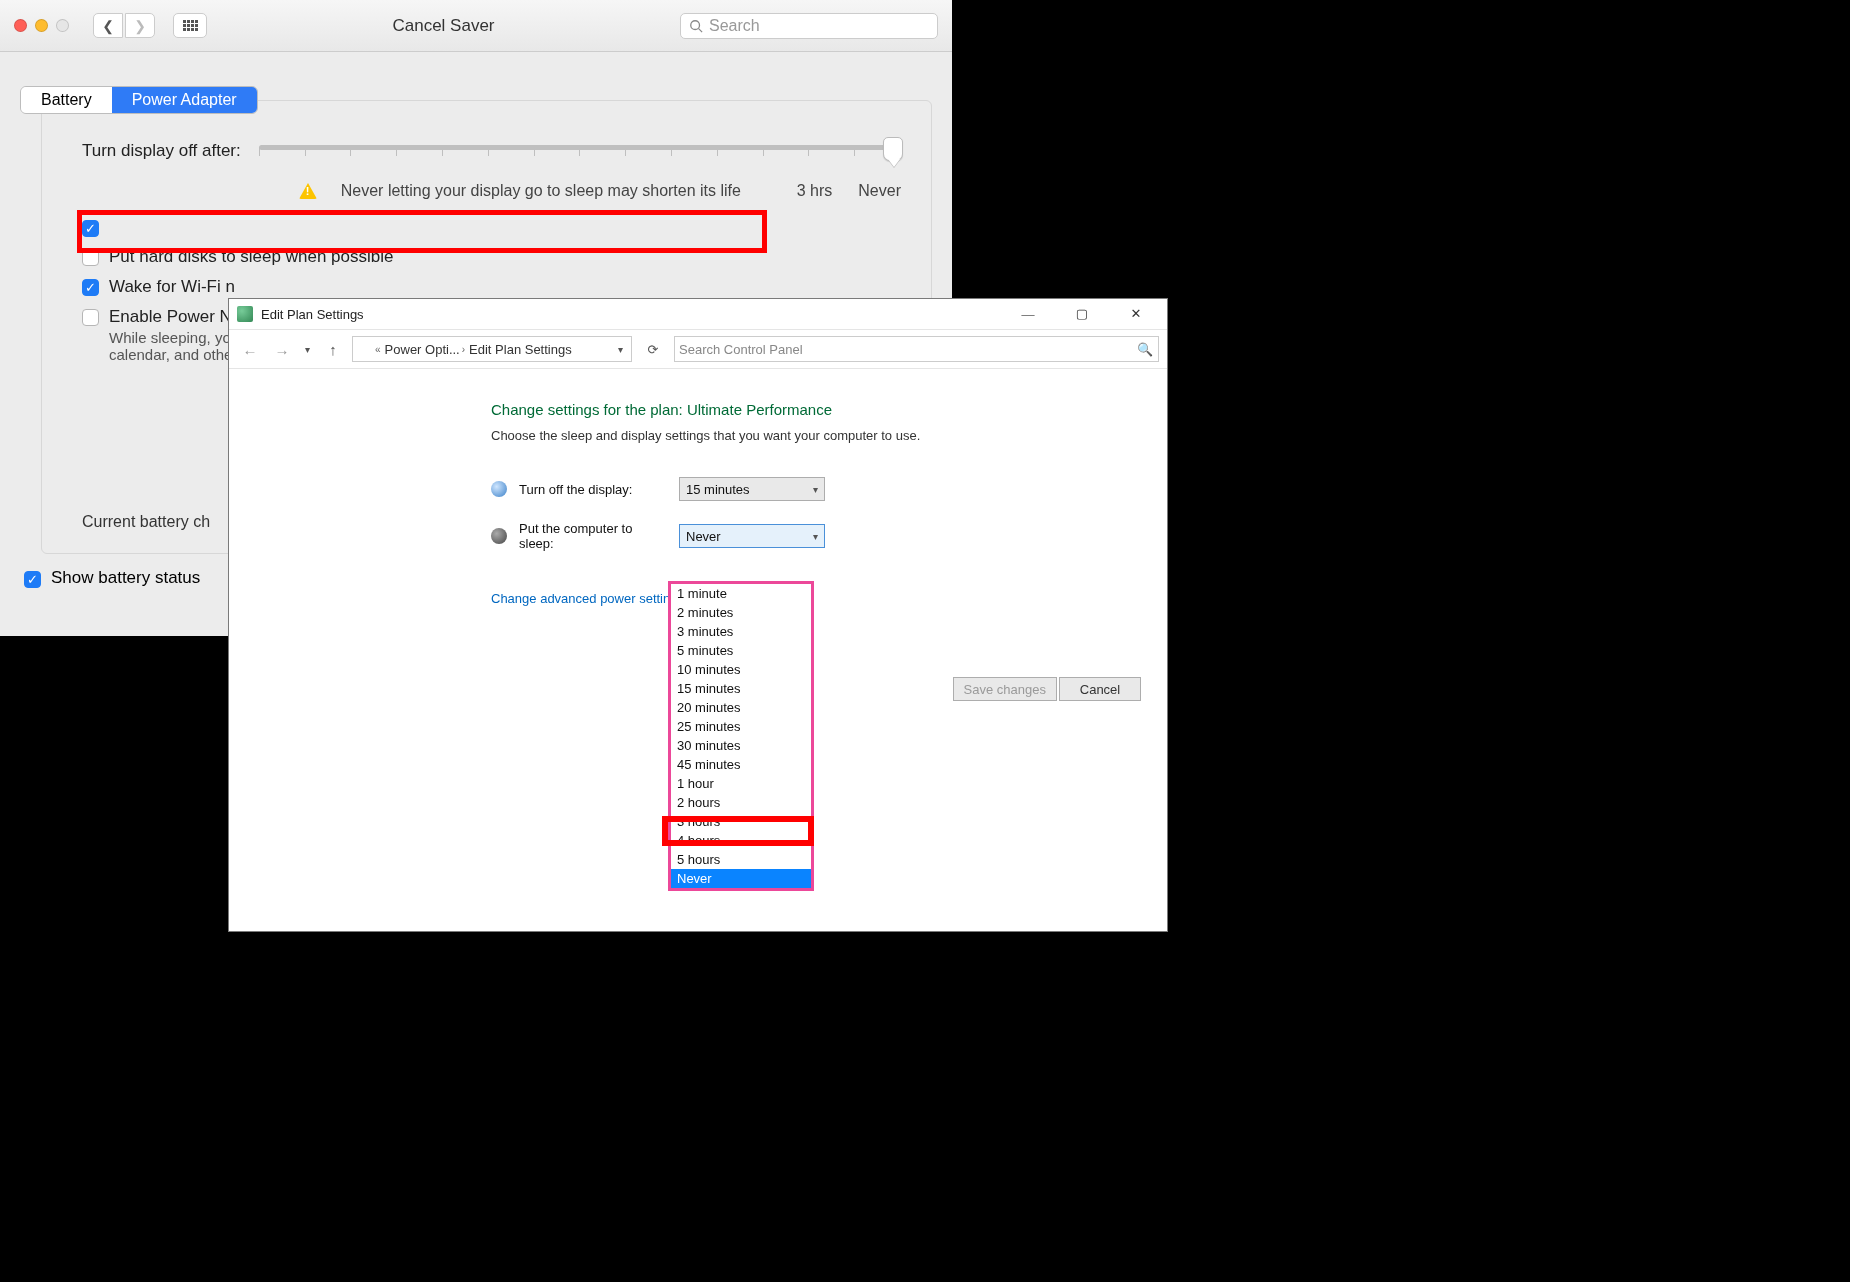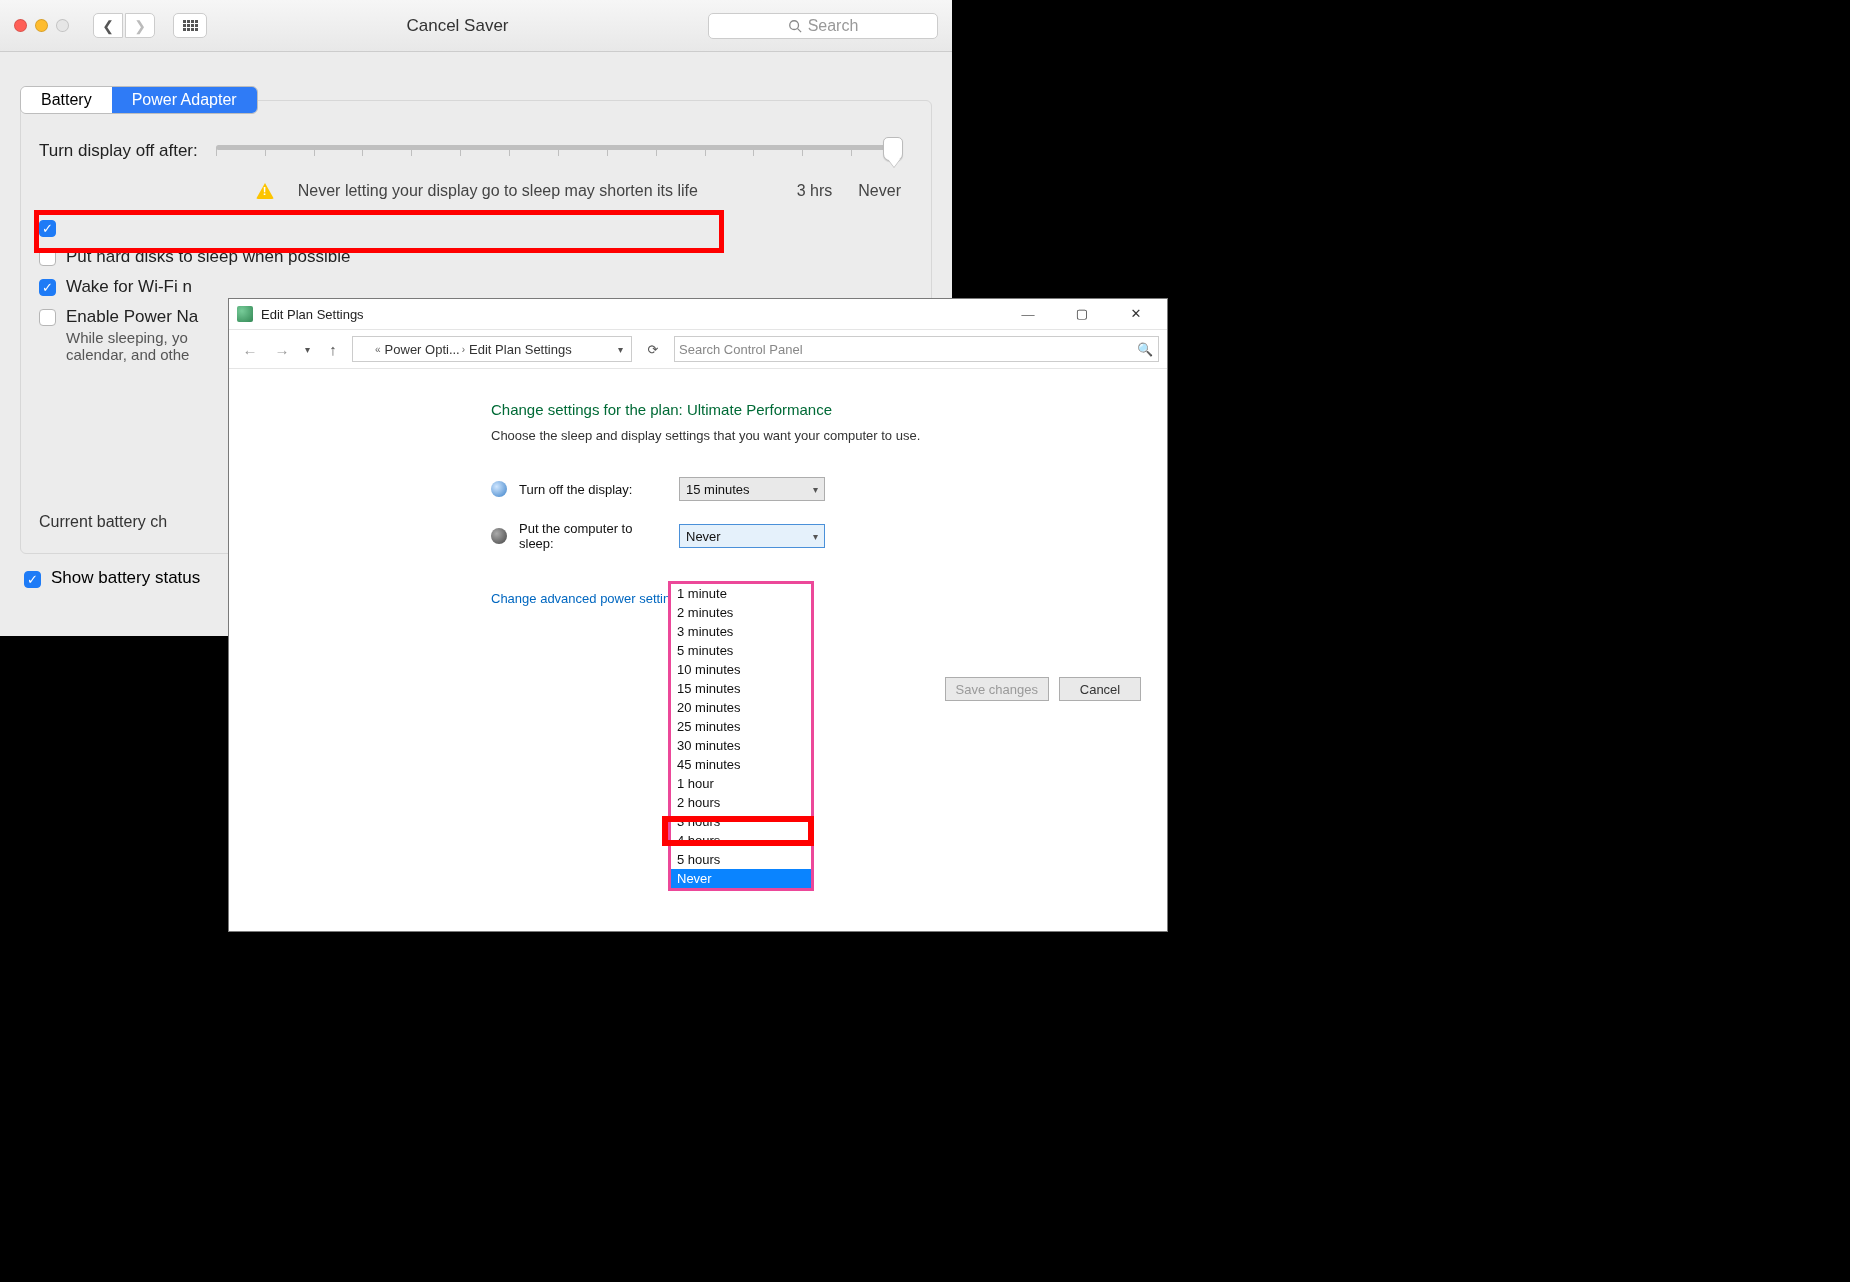--- a/index.html
+++ b/index.html
@@ -14,30 +14,30 @@
   .tl-min { background: #febc2e; }
   .tl-max { background: #e6e6e6; }
   .nav-btns { display: flex; gap: 2px; margin-left: 12px; }
   .nav-btn { width: 30px; height: 25px; background: #fff; border: 1px solid #ccc; display: flex; align-items:center; justify-content:center; color:#555; font-size: 14px; }
   .nav-btn:first-child { border-radius: 5px 0 0 5px; }
   .nav-btn:last-child  { border-radius: 0 5px 5px 0; color: #bbb; }
   .grid-btn { width: 34px; height: 25px; background:#fff; border:1px solid #ccc; border-radius:5px; margin-left:6px; display:flex; align-items:center; justify-content:center; }
   .grid-icon { display:grid; grid-template-columns:repeat(4,3px); grid-template-rows:repeat(3,3px); gap:1px; }
   .grid-icon i { background:#555; }
   .mac-title { flex:1; text-align:center; font-size:17px; color:#333; font-weight:500; }
-  .mac-search { width:230px; height:26px; background:#fff; border:1px solid #ccc; border-radius:5px; display:flex; align-items:center; padding:0 8px; color:#999; gap:6px;justify-content:center; }
+  .mac-search { width:258px; height:26px; background:#fff; border:1px solid #ccc; border-radius:5px; display:flex; align-items:center; padding:0 8px; color:#999; gap:6px; }
   .mac-search svg { width:14px; height:14px; }
 
   .mac-body { padding: 34px 20px 0 20px; }
   .seg { display:flex; justify-content:flex-start; }
   .seg-control { display:flex; border-radius:6px; overflow:hidden; border:1px solid #bdbdbd; height:28px; }
   .seg-item { padding:0 20px; display:flex; align-items:center; font-size:16px; background:#fff; cursor:pointer; }
   .seg-item.active { background:#2f7bf6; color:#fff; }
 
-  .panel { background:#fff0; border:1px solid #d7d7d7; border-radius:6px; margin-top:-14px; padding: 44px 20px 22px 18px; background: #ececec; }
+  .panel { background:#fff0; border:1px solid #d7d7d7; border-radius:6px; margin-top:-14px; padding: 44px 20px 22px 40px; background: #ececec; margin-left: 21px; }
 
   .slider-row { display:flex; align-items:flex-start; gap:18px; }
   .slider-label { font-size:17px; color:#222; white-space:nowrap; margin-top:-4px; }
   .slider-wrap { flex:1; position:relative; margin-right:10px; }
   .slider-track { height:5px; background:#bfbfbf; border-radius:3px; position:relative; }
   .slider-ticks { display:flex; justify-content:space-between; margin-top:-2px; }
   .slider-ticks i { width:1px; height:8px; background:#bfbfbf; }
   .slider-thumb { position:absolute; right:-2px; top:-8px; width:20px; height:24px; background:#fff; border:1px solid #bbb; border-radius:5px 5px 7px 7px; box-shadow:0 1px 1px rgba(0,0,0,.15); }
   .slider-thumb::after { content:""; position:absolute; bottom:-7px; left:4px; width:0; height:0; border-left:6px solid transparent; border-right:6px solid transparent; border-top:8px solid #fff; filter: drop-shadow(0 1px 0 #bbb); }
   .slider-legend { display:flex; align-items:center; gap:8px; margin-top:26px; color:#444; font-size:16px; justify-content:flex-end; }
@@ -81,21 +81,21 @@
   .setting-row { display:flex; align-items:center; gap:12px; margin-top:34px; font-size:13px; color:#111; }
   .setting-row .sicon { width:16px; height:16px; border-radius:50%; background:radial-gradient(circle at 35% 35%, #cfe6ff, #3a80c8); }
   .setting-row .sicon.dark { background:radial-gradient(circle at 35% 35%, #aaa, #444); }
   .setting-row .slabel { width:148px; }
   .select { width:146px; height:24px; border:1px solid #adadad; background:#e9e9e9; display:flex; align-items:center; justify-content:space-between; padding:0 6px; font-size:13px; }
   .select.open { border-color:#4a90d9; background:#e5f1fb; }
   .select .arr { font-size:10px; color:#555; }
 
   .adv-link { color:#0067c0; font-size:13px; margin-top:40px; display:inline-block; }
 
-  .win-buttons { position:absolute; right:26px; top:308px; display:flex; gap:10px; }
+  .win-buttons { position:absolute; right:26px; top:308px; display:flex; gap:2px; }
   .win-button { min-width:82px; height:24px; border:1px solid #adadad; background:#e9e9e9; font-size:13px; color:#333; display:flex; align-items:center; justify-content:center; padding:0 10px; }
   .win-button.disabled { color:#9a9a9a; }
 
   .dd-list { position:absolute; left:439px; top:212px; width:146px; border:3px solid #ec4899; background:#fff; font-size:13px; color:#111; z-index:5; }
   .dd-list div { padding:1px 6px; line-height:17px; }
   .dd-list div.sel { background:#0a84ff; color:#fff; }
   .red-box2 { position:absolute; border:6px solid #f00; z-index:6; pointer-events:none; }
 </style>
 </head>
 <body>

